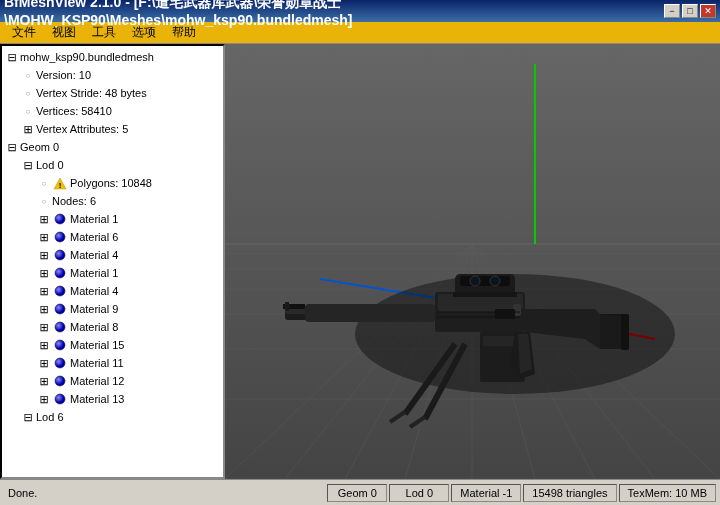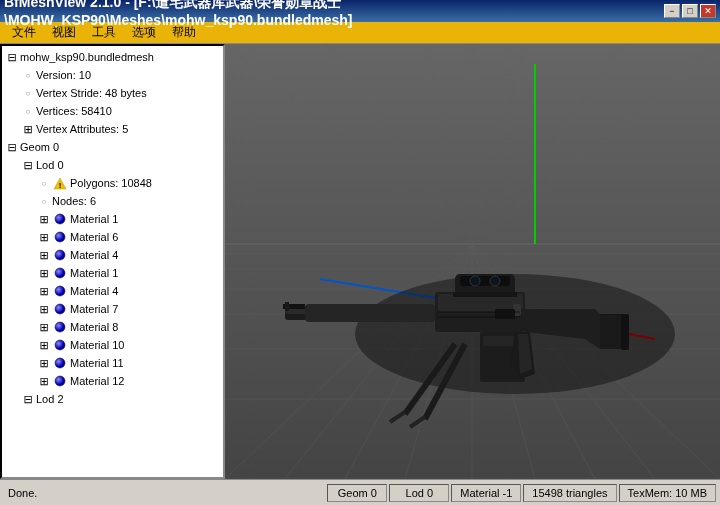--- a/index.html
+++ b/index.html
@@ -312,21 +312,21 @@
             <svg width="12" height="12" viewBox="0 0 12 12">
               <defs>
                 <radialGradient id="sg16" cx="35%" cy="35%">
                   <stop offset="0%" stop-color="#8888ff"></stop>
                   <stop offset="100%" stop-color="#0000aa"></stop>
                 </radialGradient>
               </defs>
               <circle cx="6" cy="6" r="5" fill="url(#sg16)" stroke="#000033" stroke-width="0.5"></circle>
             </svg>
           </span>
-          <span class="tree-label">Material 7</span>
+          <span class="tree-label">Material 9</span>
         </div>
         <div class="tree-item">
           <span class="tree-indent"></span>
           <span class="tree-indent"></span>
           <span class="tree-expand plus"></span>
           <span class="tree-icon">
             <svg width="12" height="12" viewBox="0 0 12 12">
               <defs>
                 <radialGradient id="sg17" cx="35%" cy="35%">
                   <stop offset="0%" stop-color="#8888ff"></stop>
@@ -346,21 +346,21 @@
             <svg width="12" height="12" viewBox="0 0 12 12">
               <defs>
                 <radialGradient id="sg19" cx="35%" cy="35%">
                   <stop offset="0%" stop-color="#8888ff"></stop>
                   <stop offset="100%" stop-color="#0000aa"></stop>
                 </radialGradient>
               </defs>
               <circle cx="6" cy="6" r="5" fill="url(#sg19)" stroke="#000033" stroke-width="0.5"></circle>
             </svg>
           </span>
-          <span class="tree-label">Material 10</span>
+          <span class="tree-label">Material 15</span>
         </div>
         <div class="tree-item">
           <span class="tree-indent"></span>
           <span class="tree-indent"></span>
           <span class="tree-expand plus"></span>
           <span class="tree-icon">
             <svg width="12" height="12" viewBox="0 0 12 12">
               <defs>
                 <radialGradient id="sg20" cx="35%" cy="35%">
                   <stop offset="0%" stop-color="#8888ff"></stop>
@@ -384,22 +384,39 @@
                   <stop offset="100%" stop-color="#0000aa"></stop>
                 </radialGradient>
               </defs>
               <circle cx="6" cy="6" r="5" fill="url(#sg21)" stroke="#000033" stroke-width="0.5"></circle>
             </svg>
           </span>
           <span class="tree-label">Material 12</span>
         </div>
         <div class="tree-item">
           <span class="tree-indent"></span>
+          <span class="tree-indent"></span>
+          <span class="tree-expand plus"></span>
+          <span class="tree-icon">
+            <svg width="12" height="12" viewBox="0 0 12 12">
+              <defs>
+                <radialGradient id="sg22" cx="35%" cy="35%">
+                  <stop offset="0%" stop-color="#8888ff"></stop>
+                  <stop offset="100%" stop-color="#0000aa"></stop>
+                </radialGradient>
+              </defs>
+              <circle cx="6" cy="6" r="5" fill="url(#sg22)" stroke="#000033" stroke-width="0.5"></circle>
+            </svg>
+          </span>
+          <span class="tree-label">Material 13</span>
+        </div>
+        <div class="tree-item">
+          <span class="tree-indent"></span>
           <span class="tree-expand minus"></span>
-          <span class="tree-label">Lod 2</span>
+          <span class="tree-label">Lod 6</span>
         </div>
       </div>
   </div>
 
   <div class="right-panel">
     <svg class="grid-canvas" viewBox="0 0 495 435" preserveAspectRatio="xMidYMid meet">
 
       <defs>
         <linearGradient id="skyGrad" x1="0" y1="0" x2="0" y2="1">
           <stop offset="0%" stop-color="#666"></stop>

